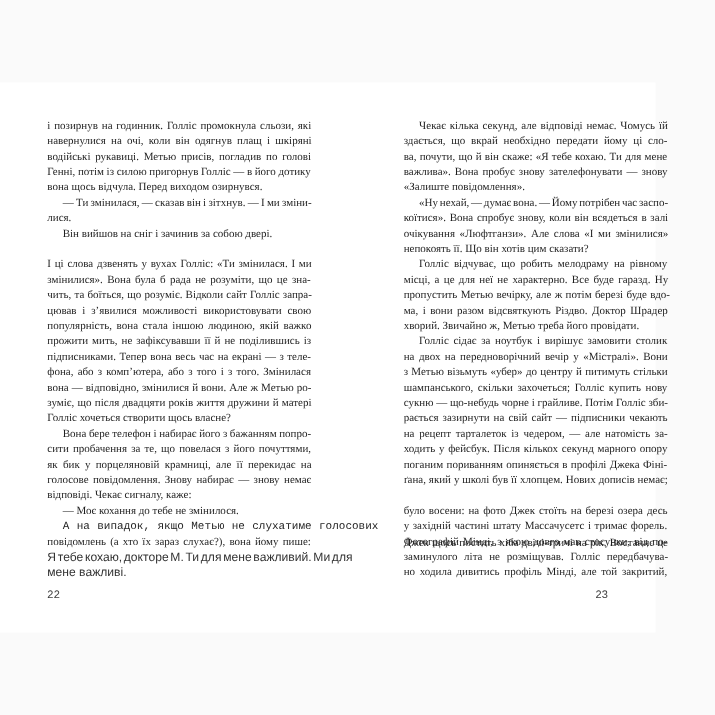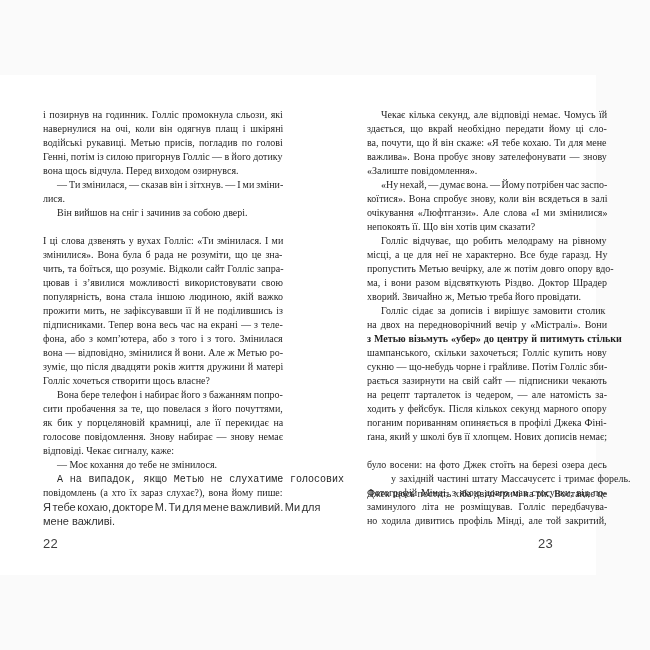--- a/index.html
+++ b/index.html
@@ -43,21 +43,21 @@
   .line.sans > span {
     font-family: "Liberation Sans", sans-serif;
     font-size: 11px;
     color: #333333;
     text-align: center;
   }
   .folio {
     position: absolute;
     top: 461px;
     font-family: "Liberation Sans", sans-serif;
-    font-size: 13px;
+    font-size: 10px;
     color: #3d3d3d;
     letter-spacing: 0.3px;
   }
   .folio-left  { left: 43px; }
   .folio-right { right: 43px; text-align: right; }
 </style>
 </head>
 <body>
 
 <div class="spread">
@@ -100,36 +100,36 @@
       <div class="line"><span style="word-spacing: 2.71px;">здається, що вкрай необхідно передати йому ці сло-</span></div>
       <div class="line"><span style="word-spacing: 0.45px;">ва, почути, що й він скаже: «Я тебе кохаю. Ти для мене</span></div>
       <div class="line"><span style="word-spacing: 1.17px;">важлива». Вона пробує знову зателефонувати — знову</span></div>
       <div class="line last"><span>«Залиште повідомлення».</span></div>
       <div class="line first"><span style="word-spacing: -0.89px;">«Ну нехай, — думає вона. — Йому потрібен час заспо-</span></div>
       <div class="line"><span style="word-spacing: 0.88px;">коїтися». Вона спробує знову, коли він всядеться в залі</span></div>
       <div class="line"><span style="word-spacing: 1.67px;">очікування «Люфтганзи». Але слова «І ми змінилися»</span></div>
       <div class="line last"><span>непокоять її. Що він хотів цим сказати?</span></div>
       <div class="line first"><span style="word-spacing: 2.17px;">Голліс відчуває, що робить мелодраму на рівному</span></div>
       <div class="line"><span style="word-spacing: 1.4px;">місці, а це для неї не характерно. Все буде гаразд. Ну</span></div>
-      <div class="line"><span style="word-spacing: 0.5px;">пропустить Метью вечірку, але ж потім довго опору вдо-</span></div>
+      <div class="line"><span style="word-spacing: 0.5px;">пропустить Метью вечірку, але ж потім березі буде вдо-</span></div>
       <div class="line"><span style="word-spacing: 1.57px;">ма, і вони разом відсвяткують Різдво. Доктор Шрадер</span></div>
       <div class="line last"><span>хворий. Звичайно ж, Метью треба його провідати.</span></div>
-      <div class="line first"><span style="word-spacing: 1.71px;">Голліс сідає за дописів і вирішує замовити столик</span></div>
+      <div class="line first"><span style="word-spacing: 1.71px;">Голліс сідає за ноутбук і вирішує замовити столик</span></div>
       <div class="line"><span style="word-spacing: 1.57px;">на двох на передноворічний вечір у «Містралі». Вони</span></div>
-      <div class="line"><span style="word-spacing: 0.5px; font-weight: bold;">з Метью візьмуть «убер» до центру й питимуть стільки</span></div>
+      <div class="line"><span style="word-spacing: 0.5px;">з Метью візьмуть «убер» до центру й питимуть стільки</span></div>
       <div class="line"><span style="word-spacing: 1.6px;">шампанського, скільки захочеться; Голліс купить нову</span></div>
       <div class="line"><span style="word-spacing: 0px;">сукню — що-небудь чорне і грайливе. Потім Голліс зби-</span></div>
       <div class="line"><span style="word-spacing: 1.14px;">рається зазирнути на свій сайт — підписники чекають</span></div>
       <div class="line"><span style="word-spacing: 1.75px;">на рецепт тарталеток із чедером, — але натомість за-</span></div>
       <div class="line"><span style="word-spacing: 0.86px;">ходить у фейсбук. Після кількох секунд марного опору</span></div>
       <div class="line"><span style="word-spacing: 0.5px;">поганим пориванням опиняється в профілі Джека Фіні-</span></div>
       <div class="line"><span style="word-spacing: 0.11px;">ґана, який у школі був її хлопцем. Нових дописів немає;</span></div>
       <div class="line"><span style="word-spacing: 0.38px; margin-top: 43px;">Джек щось постить хіба двічі-тричі на рік. Востаннє це</span></div>
       <div class="line"><span style="word-spacing: 1.11px;">було восени: на фото Джек стоїть на березі озера десь</span></div>
-      <div class="line"><span style="word-spacing: 0.71px; margin-left: 24px;">у західній частині штату Массачусетс і тримає форель.</span></div>
+      <div class="line"><span style="word-spacing: 0.71px;">у західній частині штату Массачусетс і тримає форель.</span></div>
       <div class="line"><span style="word-spacing: 1.25px;">Фотографій Мінді, з якою довго мав стосунки, від по-</span></div>
       <div class="line"><span style="word-spacing: 3.6px;">заминулого літа не розміщував. Голліс передбачува-</span></div>
       <div class="line"><span style="word-spacing: 1.71px;">но ходила дивитись профіль Мінді, але той закритий,</span></div>
     </div>
 
   <div class="folio folio-left">22</div>
 
   <div class="folio folio-right">23</div>
 
 </div>

